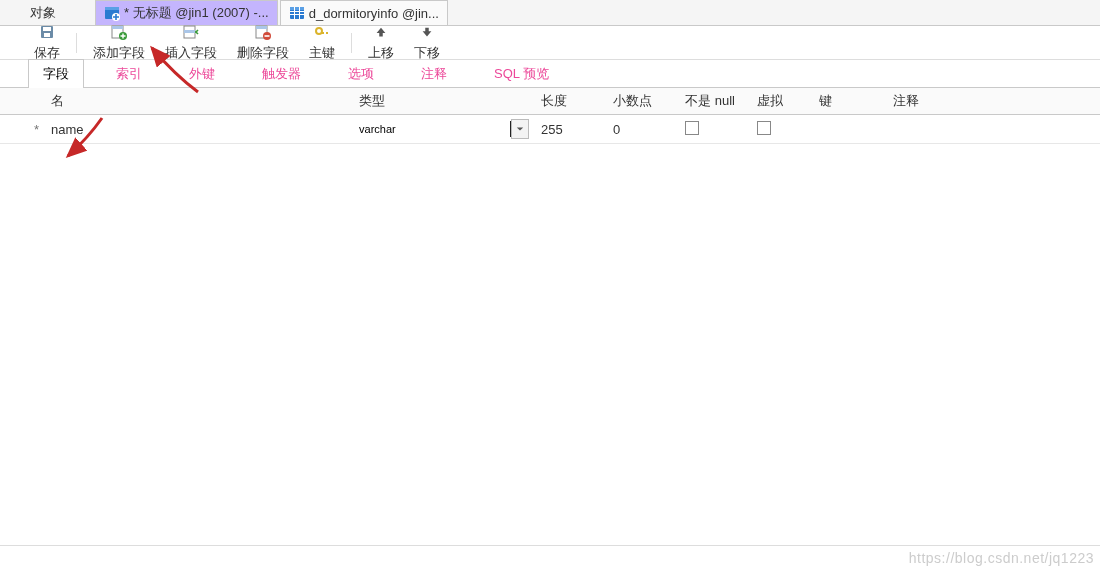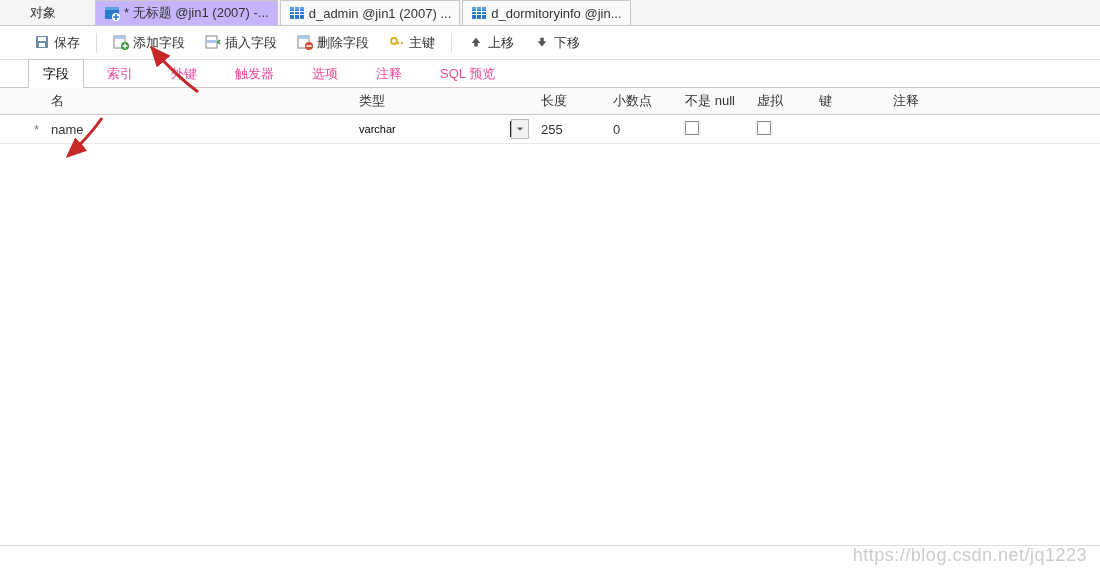--- a/index.html
+++ b/index.html
@@ -68,24 +68,26 @@
       display: flex;
       align-items: center;
       height: 34px;
       border-bottom: 1px solid #ddd;
       padding-left: 28px;
       gap: 8px;
       background: #fff;
     }
     .tbtn {
       display: flex;
+      align-items: center;
       gap: 4px;
       padding: 3px 6px;
       cursor: pointer;
       border-radius: 2px;
+      flex-direction: column;
     }
     .tbtn .icon {
       width: 16px;
       height: 16px;
       display: inline-flex;
       align-items: center;
       justify-content: center;
     }
     .sep {
       width: 1px;
@@ -93,21 +95,21 @@
       background: #ddd;
       margin: 0 2px;
     }
 
     
     .innertabs {
       display: flex;
       align-items: flex-end;
       height: 28px;
       padding-left: 28px;
-      gap: 8px;
+      gap: 17px;
       border-bottom: 1px solid #c9c9c9;
     }
     .innertabs .itab {
       padding: 5px 14px;
       cursor: pointer;
       color: #ec4899;
       border: 1px solid transparent;
       border-bottom: none;
       position: relative;
       top: 1px;
@@ -219,24 +221,24 @@
     .arrow1, .arrow2 {
       position: absolute;
       pointer-events: none;
     }
     .arrow1 { left: 120px; top: 40px; }
     .arrow2 { left: 40px; top: 108px; }
 
     
     .watermark {
       position: absolute;
-      right: 13px;
+      right: 6px;
       bottom: 2px;
       color: #ccc;
-      font-size: 18px;
+      font-size: 14px;
       letter-spacing: .5px;
     }
 
     
     .bottombar {
       position: absolute;
       left: 0;
       right: 0;
       bottom: 22px;
       height: 1px;
@@ -253,33 +255,20 @@
   <div class="tab active">
     <span class="ticon newtable">
       <svg viewBox="0 0 16 16" width="16" height="16">
           <rect x="1" y="2" width="14" height="12" rx="1" fill="#2a7ad1"></rect>
           <rect x="1" y="2" width="14" height="3" fill="#5aa0e6"></rect>
           <circle cx="12" cy="12" r="4" fill="#fff"></circle>
           <path d="M12 9v6M9 12h6" stroke="#2a7ad1" stroke-width="1.6"></path>
         </svg>
     </span>
     <span>* 无标题 @jin1 (2007) -...</span>
-  </div>
-  <div class="tab">
-    <span class="ticon table">
-      <svg viewBox="0 0 16 16" width="16" height="16">
-          <rect x="1" y="2" width="14" height="12" rx="1" fill="#2a7ad1"></rect>
-          <rect x="1" y="2" width="14" height="3" fill="#5aa0e6"></rect>
-          <rect x="1" y="6" width="14" height="1" fill="#fff"></rect>
-          <rect x="1" y="9" width="14" height="1" fill="#fff"></rect>
-          <rect x="5" y="2" width="1" height="12" fill="#fff"></rect>
-          <rect x="10" y="2" width="1" height="12" fill="#fff"></rect>
-        </svg>
-    </span>
-    <span>d_admin @jin1 (2007) ...</span>
   </div>
   <div class="tab">
     <span class="ticon table">
       <svg viewBox="0 0 16 16" width="16" height="16">
           <rect x="1" y="2" width="14" height="12" rx="1" fill="#2a7ad1"></rect>
           <rect x="1" y="2" width="14" height="3" fill="#5aa0e6"></rect>
           <rect x="1" y="6" width="14" height="1" fill="#fff"></rect>
           <rect x="1" y="9" width="14" height="1" fill="#fff"></rect>
           <rect x="5" y="2" width="1" height="12" fill="#fff"></rect>
           <rect x="10" y="2" width="1" height="12" fill="#fff"></rect>

